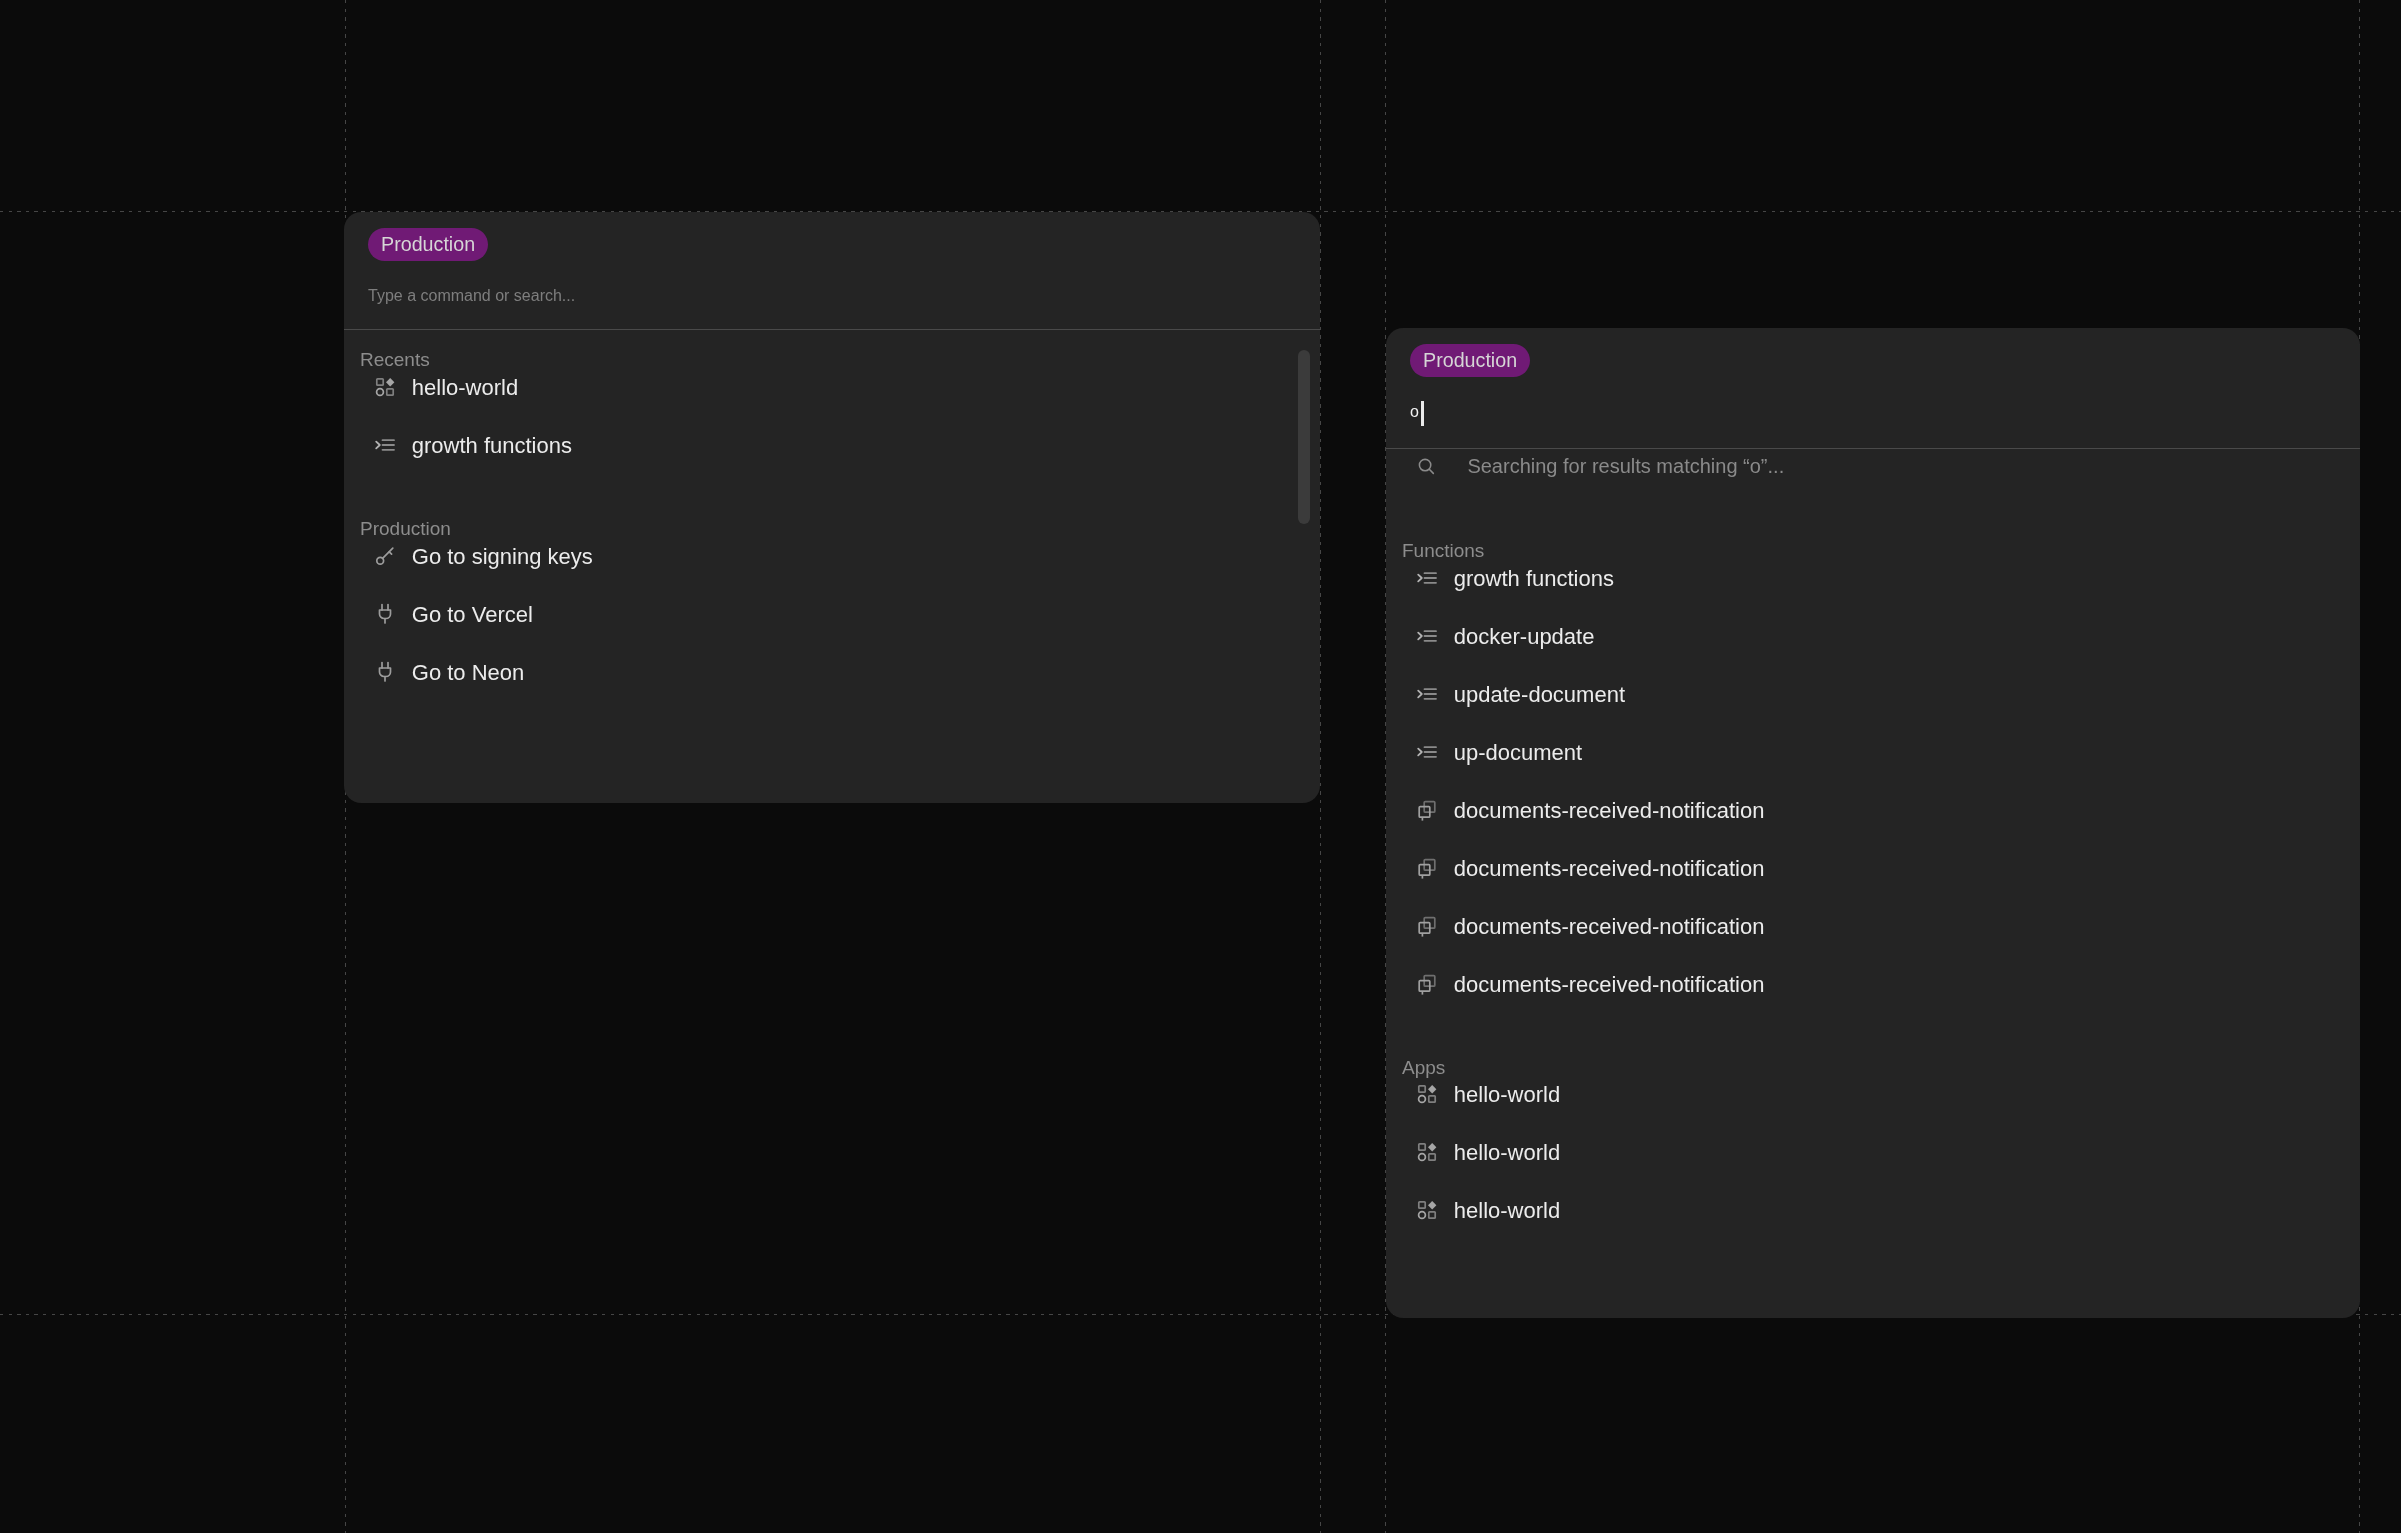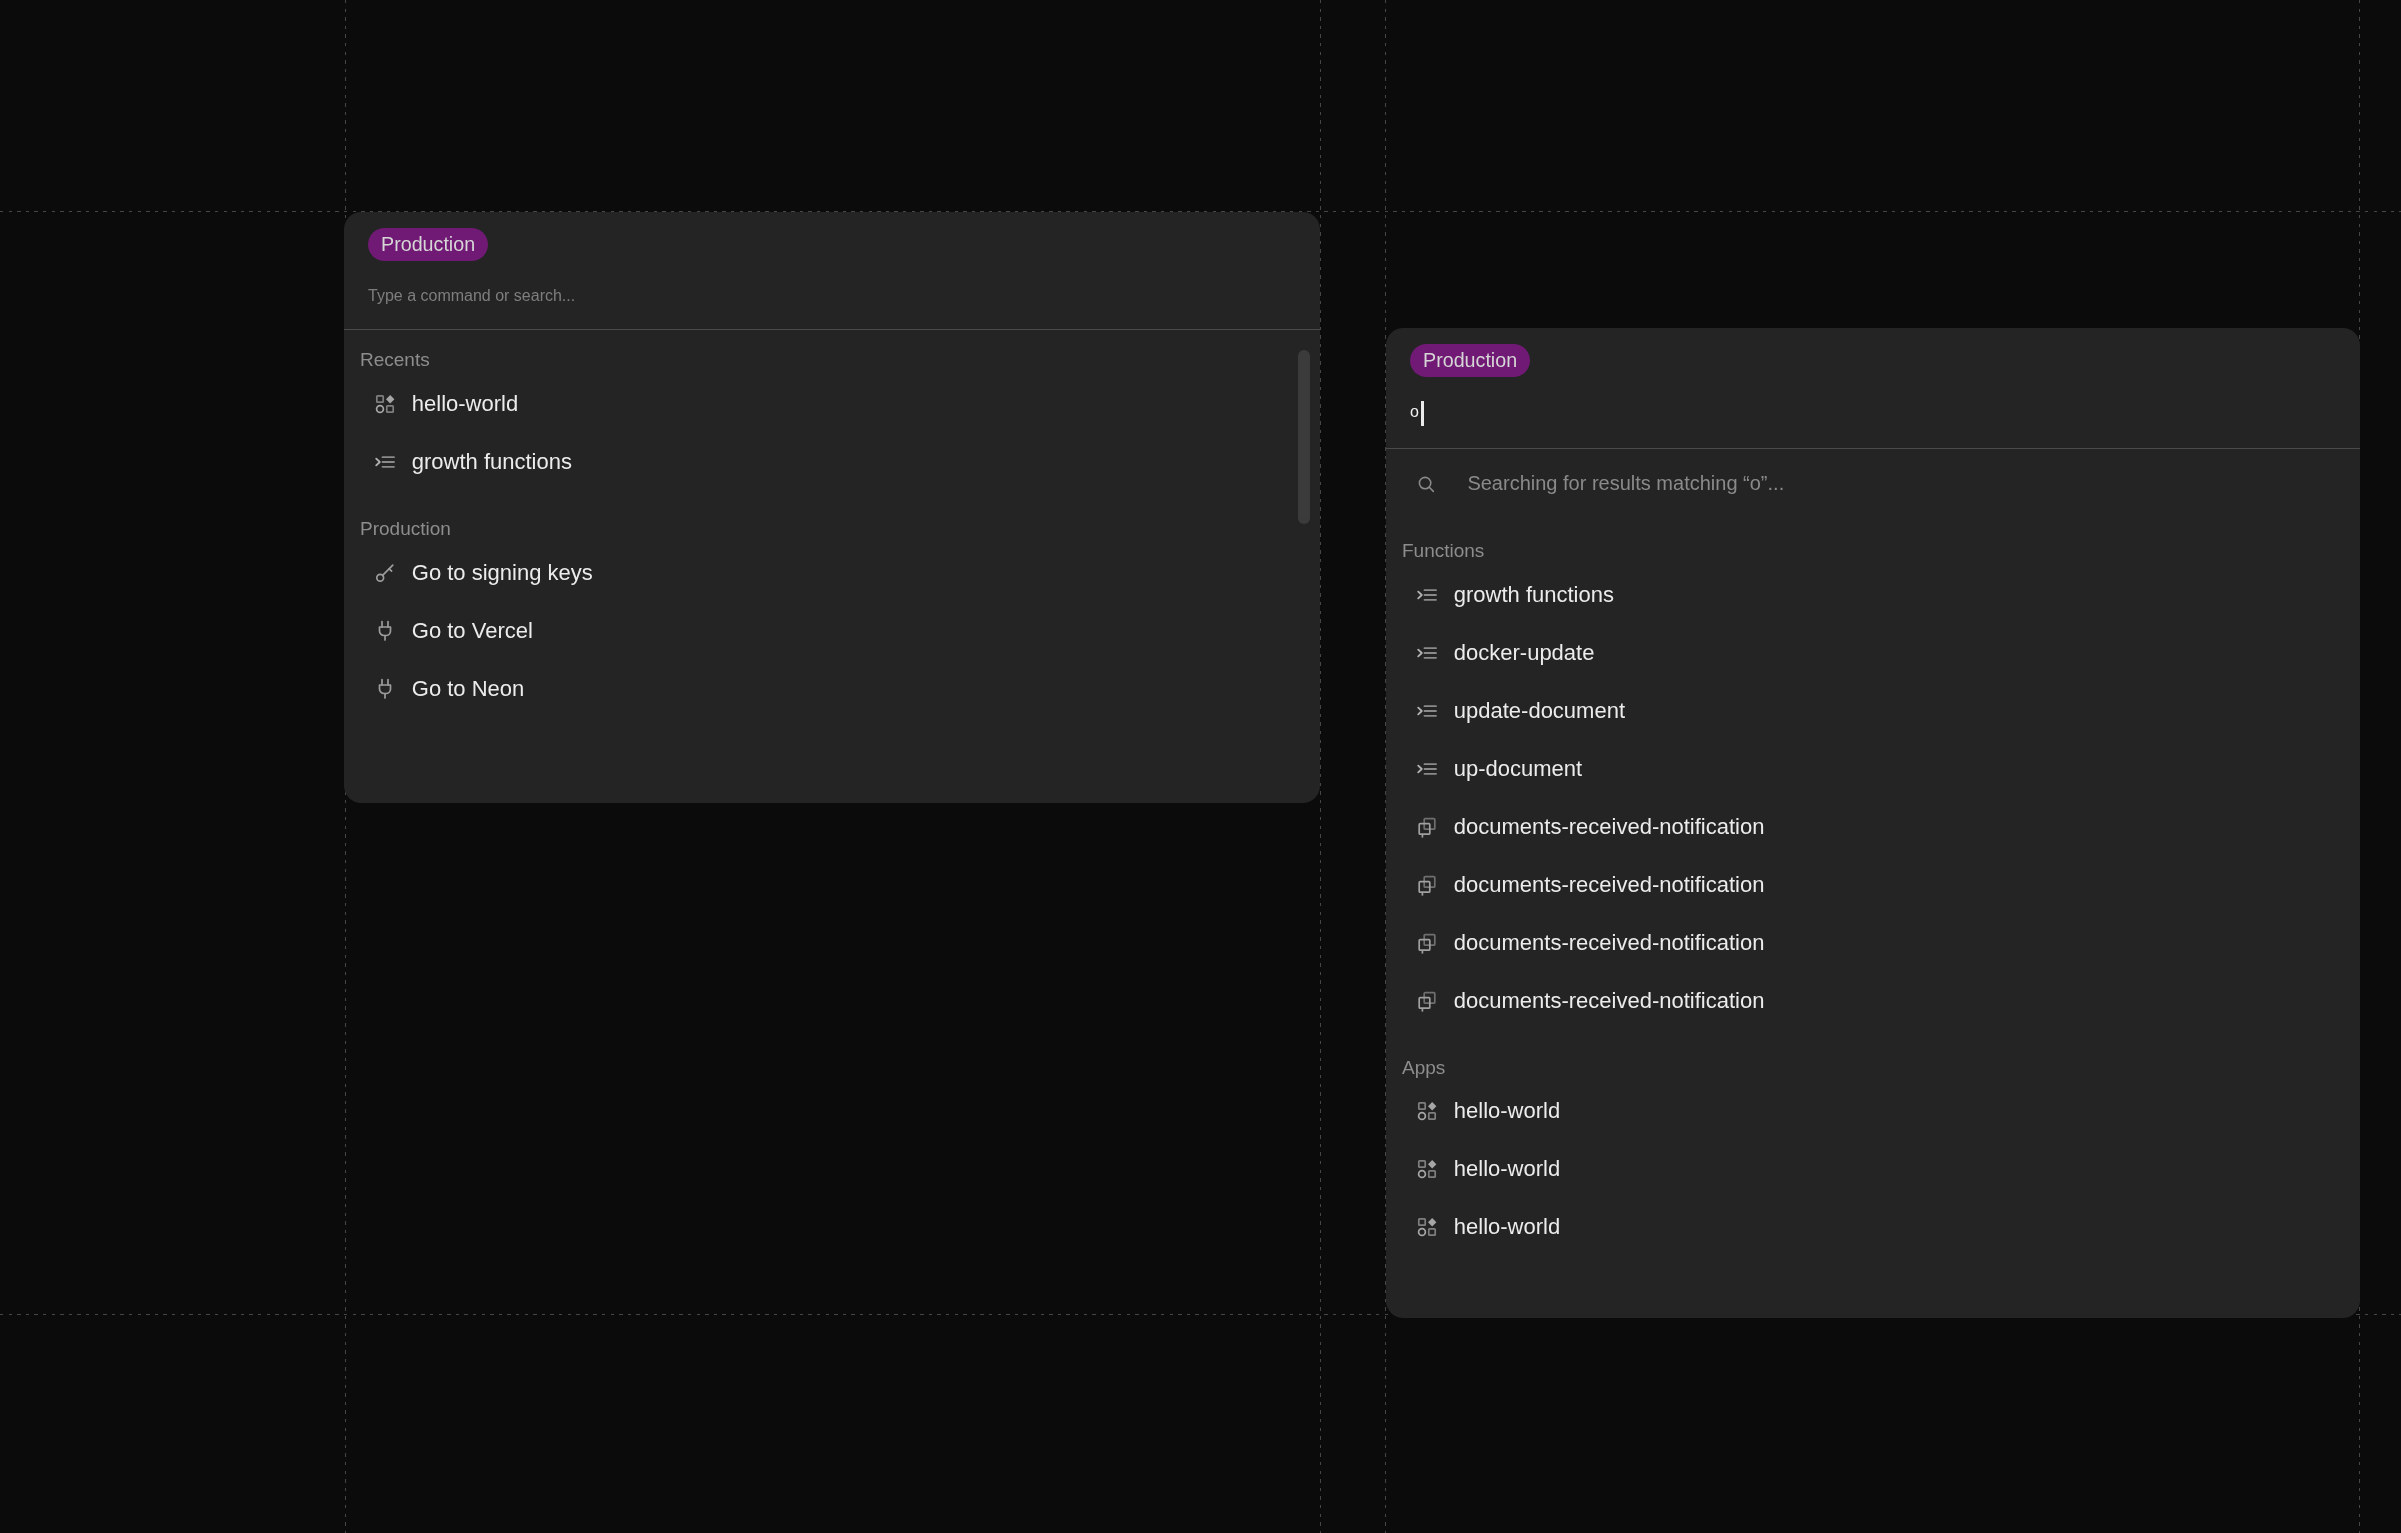--- a/index.html
+++ b/index.html
@@ -26,21 +26,21 @@
     border-radius:17.3px;background:#701a75;color:#d6d6d6;}
   .input-row{margin-top:21px;font-size:16px;line-height:28px;white-space:nowrap;}
   .placeholder{color:#7e7e7e;}
   .input-value{color:#f2f2f2;}
   .caret{display:inline-block;width:2.4px;height:25px;background:#ebebeb;
     vertical-align:middle;margin-left:2.4px;}
 
   .pal-list{padding:0 16px;}
   .section-label{font-size:19px;line-height:22px;color:#8d8d8d;margin:27px 0 3.8px;}
   .pal-list > .section-label:first-of-type{margin-top:19px;}
-  .row{display:flex;align-items:center;height:58px;gap:14.4px;padding-left:13.4px;}
+  .row{display:flex;align-items:flex-start;height:58px;gap:14.4px;padding-left:13.4px;}
   .item-row{font-size:22px;color:#ececec;}
   .search-row{margin-top:5.8px;font-size:20px;color:#8a8a8a;gap:30px;}
   .icon{width:24px;height:24px;flex:0 0 auto;display:flex;align-items:center;justify-content:center;}
   .icon svg{width:100%;height:100%;display:block;}
   .search-row .icon{width:22px;height:22px;}
 
   .scroll-thumb{position:absolute;right:9.6px;top:138px;width:12px;height:174px;
     border-radius:6.2px;background:#3b3b3b;}
 </style>
 </head>

